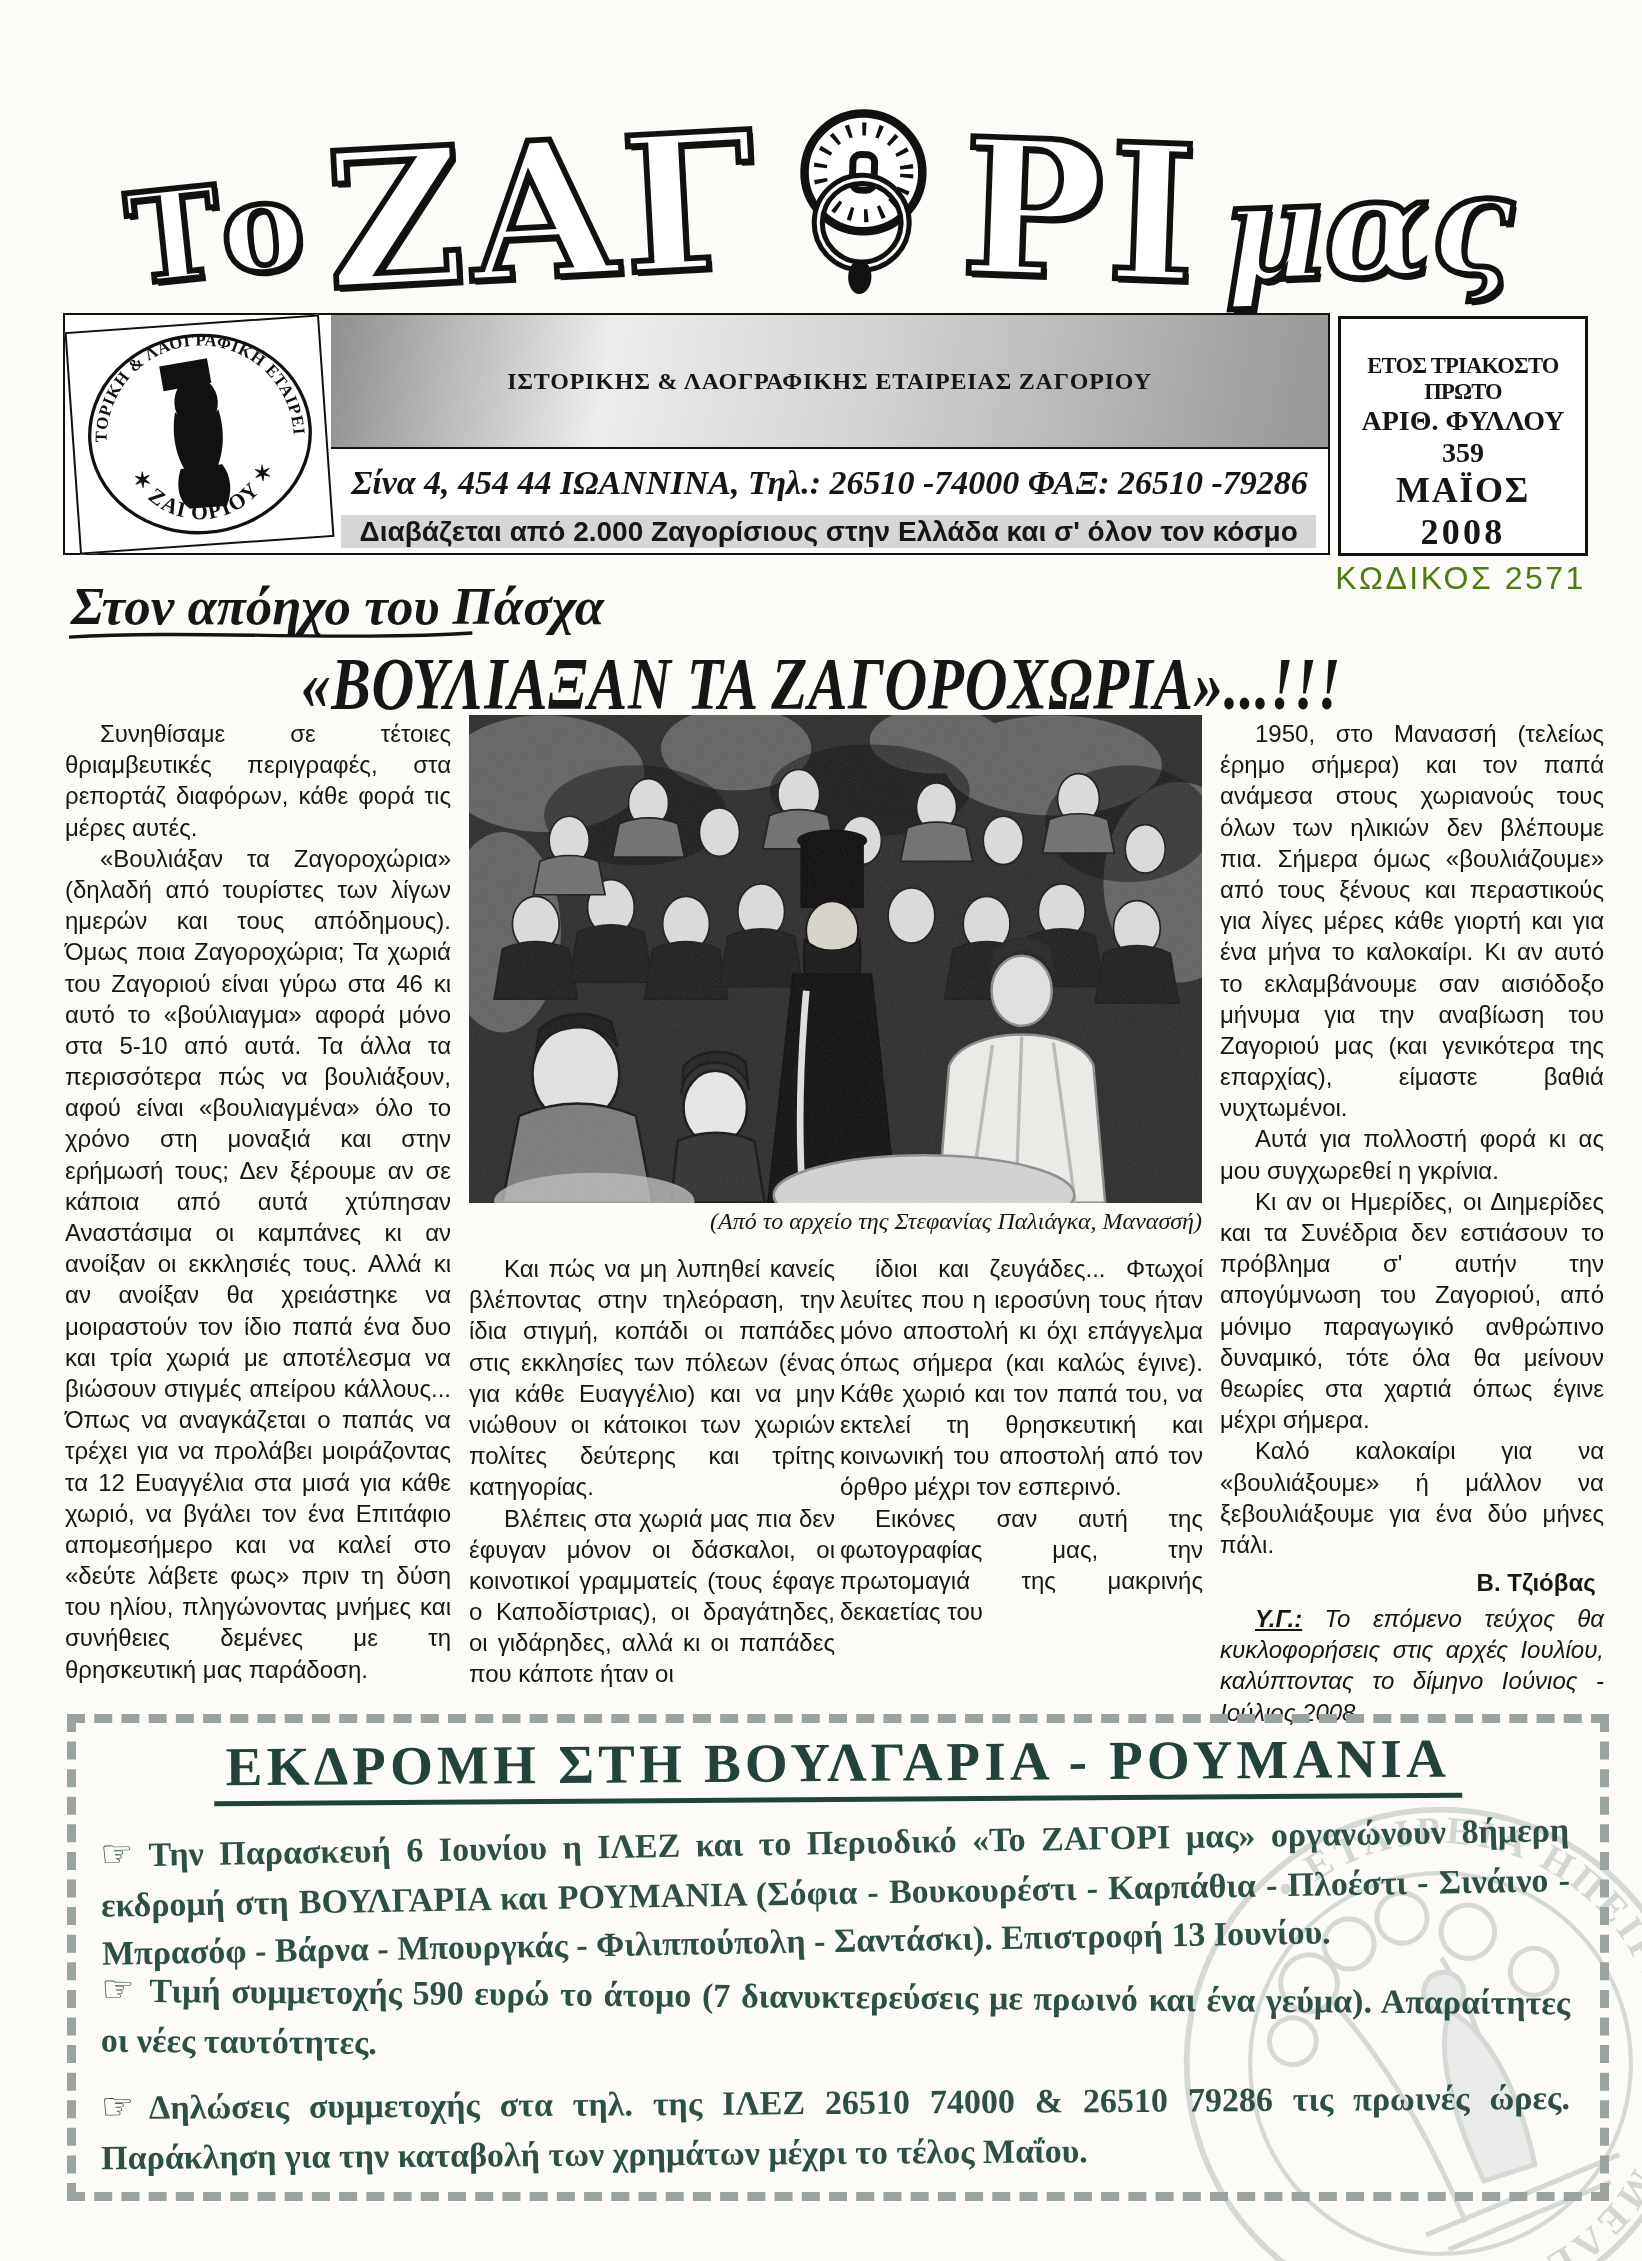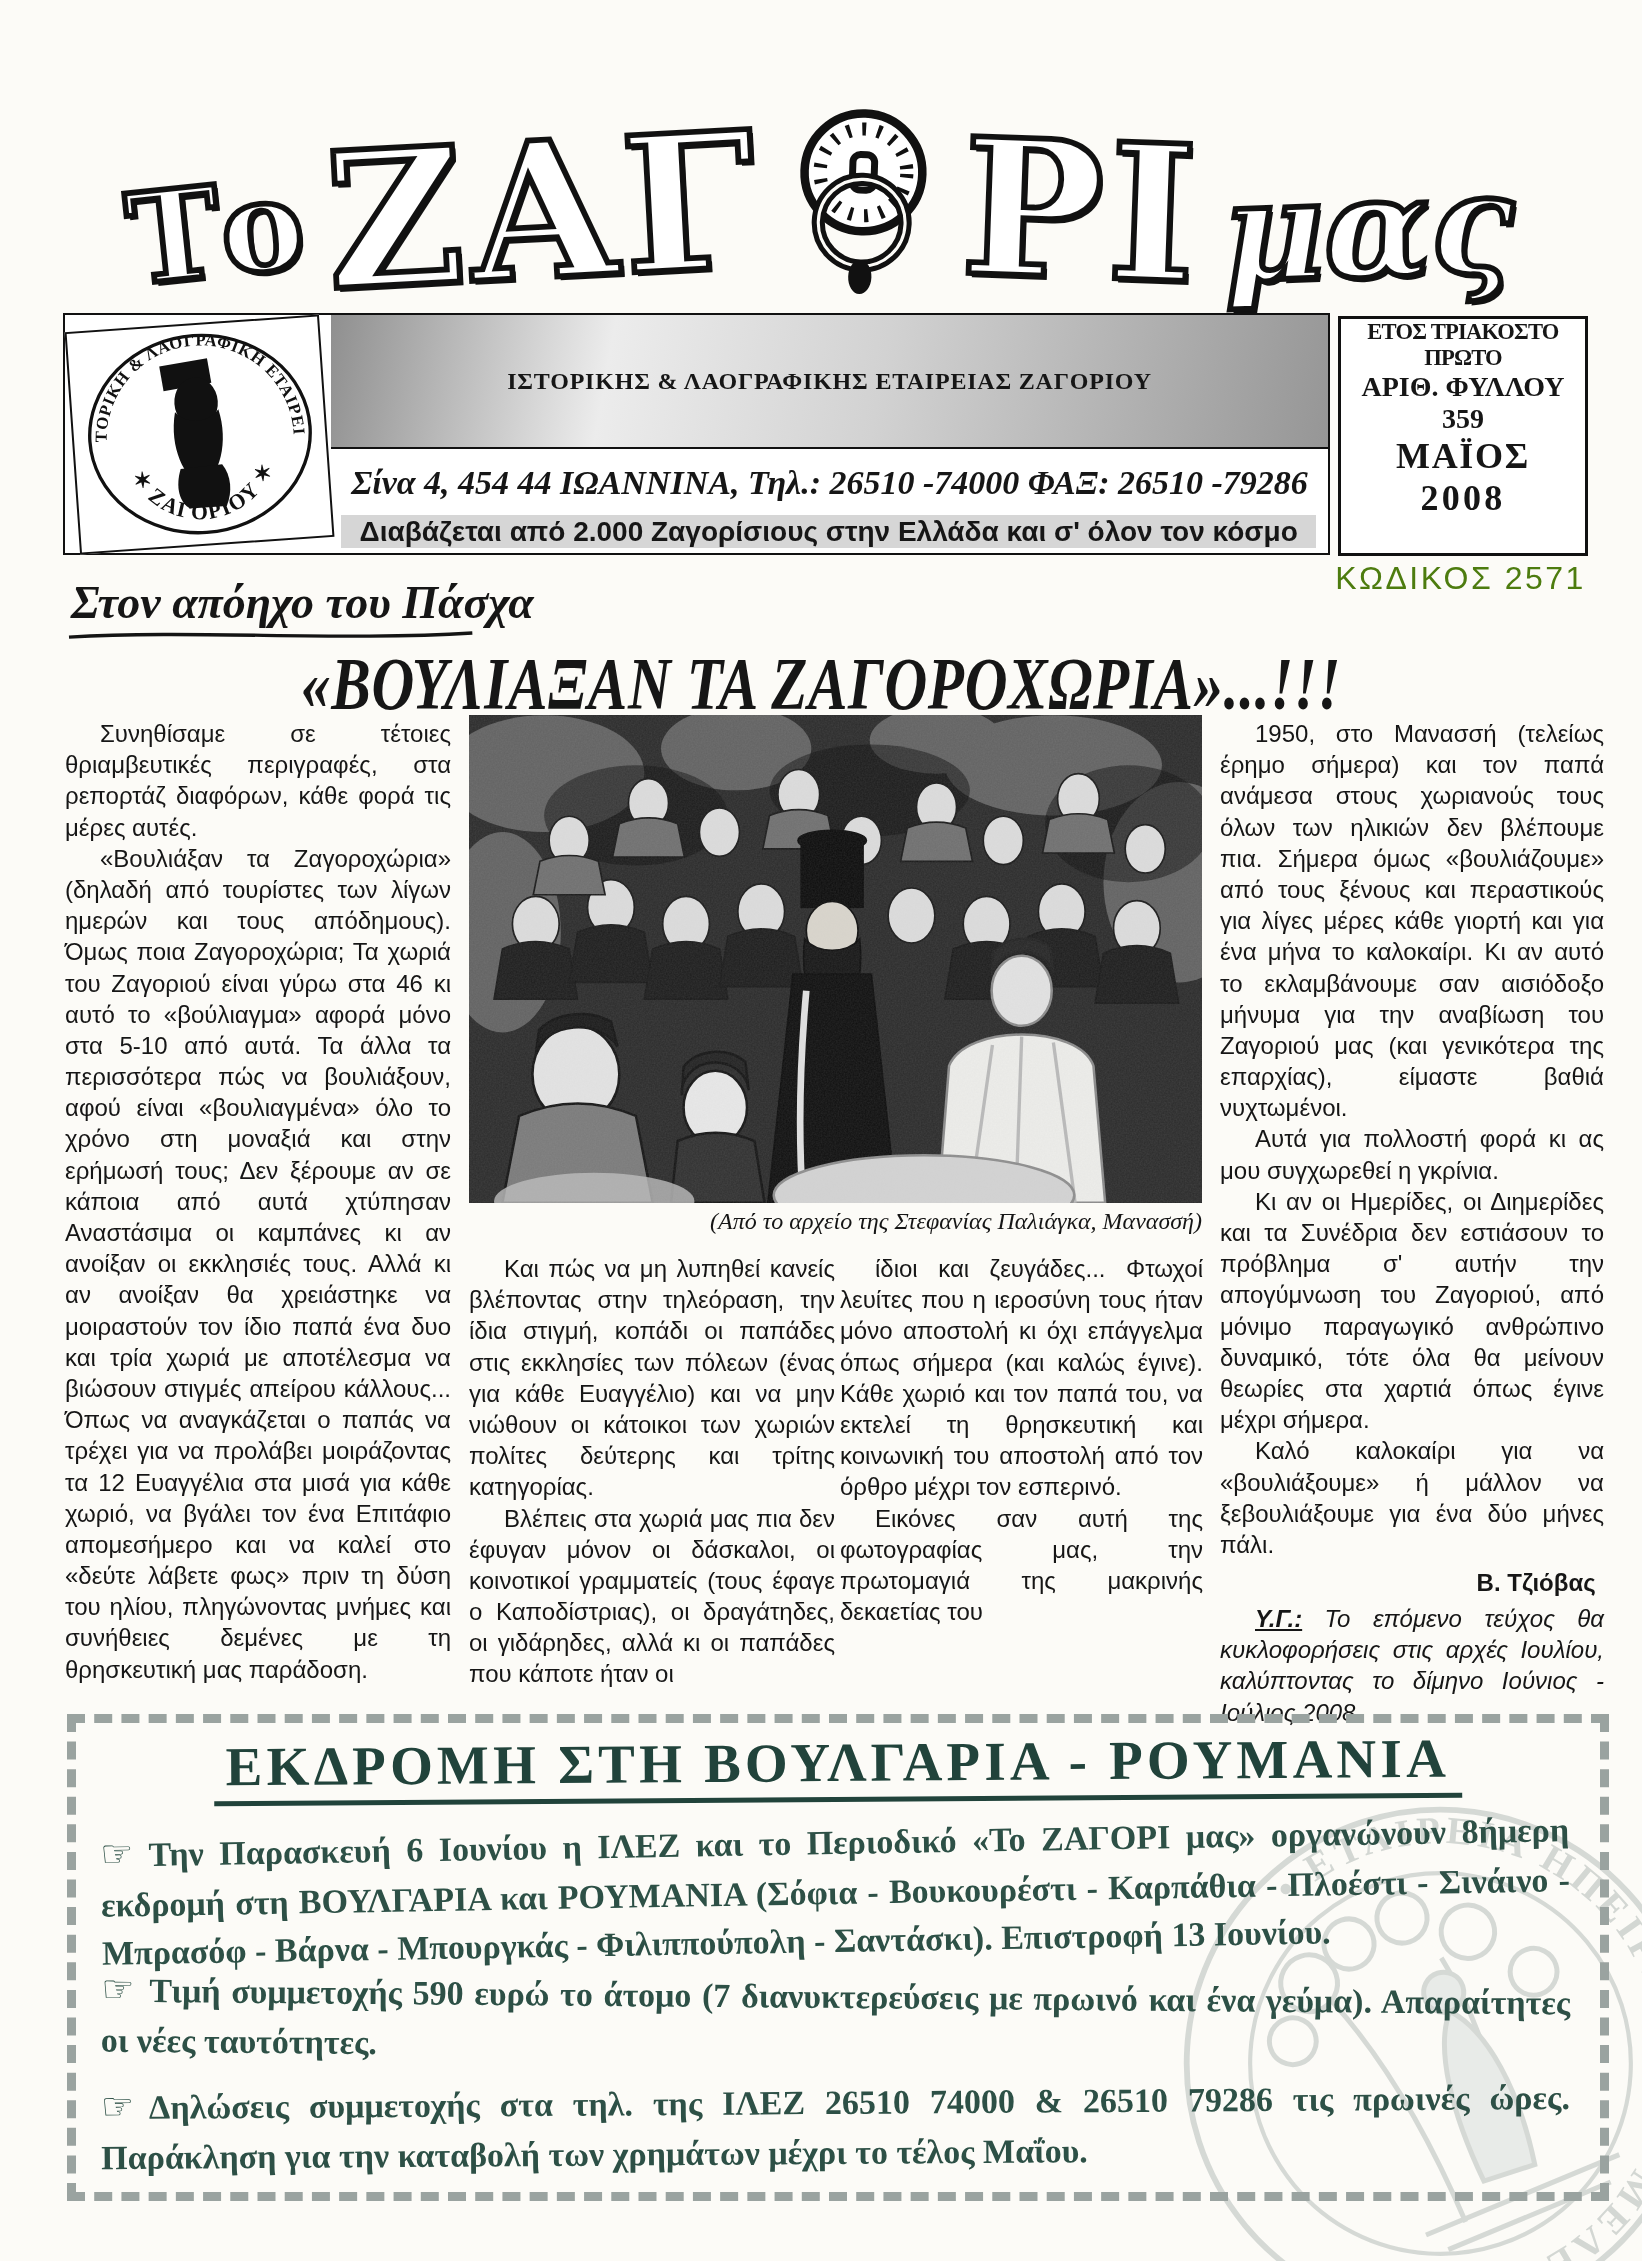--- a/index.html
+++ b/index.html
@@ -29,32 +29,32 @@
   .band-l1{font-family:"Liberation Serif",serif;font-weight:bold;font-size:35px;text-align:center;
            letter-spacing:15px;}
   .band-l2{font-family:"Liberation Serif",serif;font-weight:bold;font-size:24px;text-align:center;
            letter-spacing:0.8px;}
   .addr{position:absolute;left:266px;top:140px;right:0;height:55px;display:flex;align-items:center;
         justify-content:center;font-family:"Liberation Serif",serif;font-style:italic;font-weight:bold;
         font-size:34px;text-align:right;}
   .readers{position:absolute;left:276px;top:200px;right:11.7px;height:33px;background:#d6d6d6;
            display:flex;align-items:center;justify-content:center;font-weight:bold;font-size:28px;}
   .issue-box{position:absolute;left:1338px;top:316px;width:244px;height:234px;border:3.3px solid #111;
-             background:#fff;display:flex;flex-direction:column;justify-content:flex-start;
+             background:#fff;display:flex;flex-direction:column;justify-content:flex-end;
              text-align:center;font-family:"Liberation Serif",serif;font-weight:bold;}
   .ib1{font-size:22.6px;letter-spacing:-0.8px;}
   .ib2{font-size:28px;}
   .ib3{font-size:36px;letter-spacing:1.7px;}
   .ib4{font-size:36px;letter-spacing:3.3px;}
   .codikos{position:absolute;left:1332px;top:560px;width:257px;text-align:center;font-size:32px;
            letter-spacing:2.5px;color:#4d7c0f;}
 
   
   .kicker{position:absolute;left:71px;top:576px;font-family:"Liberation Serif",serif;
-          font-style:italic;font-weight:bold;font-size:46px;}
+          font-style:italic;font-weight:bold;font-size:53px;}
   .kicker-swoosh{position:absolute;left:67px;top:628px;}
   .headline{position:absolute;left:0;top:642px;width:100%;text-align:center;}
   .headline span{display:inline-block;font-family:"Liberation Serif",serif;font-style:italic;
           font-weight:bold;font-size:74px;transform:scaleX(.8);white-space:nowrap;letter-spacing:0.8px;}
 
   
   .col{position:absolute;font-size:24px;line-height:1.3;text-align:justify;}
   .col p{margin:0;text-indent:35px;}
   #col1{left:65px;top:718px;width:386px;}
   #col2{left:469px;top:1253px;width:366px;}

